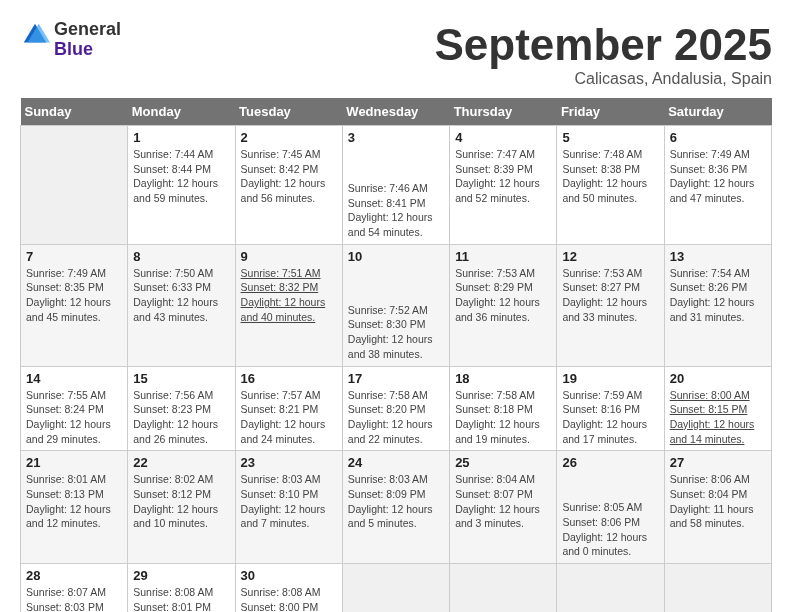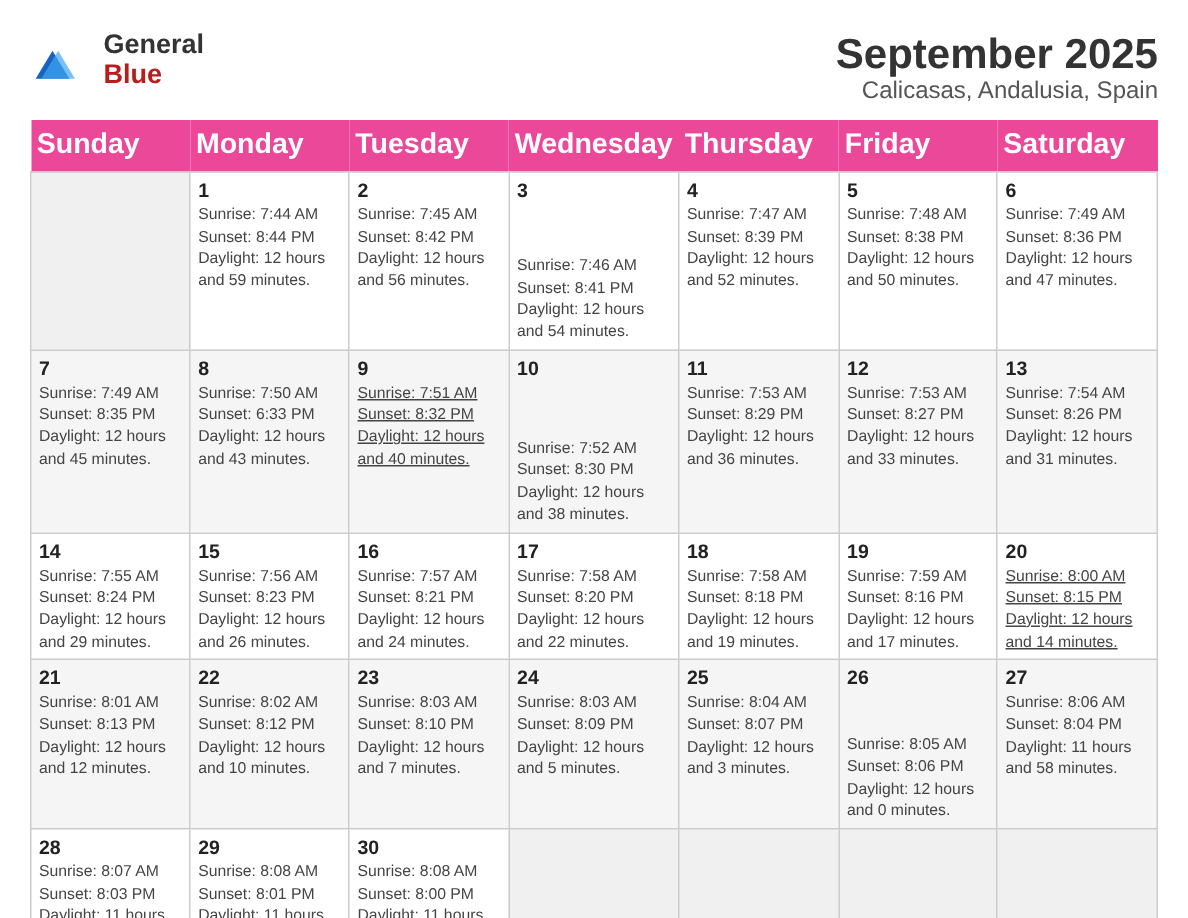--- a/index.html
+++ b/index.html
@@ -11,65 +11,65 @@
       padding: 20px;
     }
     .header-area {
       display: flex;
       justify-content: space-between;
       align-items: flex-start;
       margin-bottom: 10px;
     }
     .logo {
       display: flex;
-      align-items: flex-end;
-      gap: 19px;
+      align-items: flex-start;
+      gap: 4px;
     }
     .logo-text {
       display: flex;
       flex-direction: column;
       line-height: 1.1;
     }
     .logo-general {
       font-size: 18px;
       font-weight: bold;
       color: #333;
     }
     .logo-blue {
       font-size: 18px;
       font-weight: bold;
-      color: #b91c1c;
+      color: #4c1d95;
     }
     .logo-icon {
       width: 30px;
       height: 30px;
     }
     .title-area {
       text-align: right;
     }
     .cal-title {
-      font-size: 28px;
+      font-size: 44px;
       font-weight: bold;
       color: #333;
     }
     .cal-subtitle {
       font-size: 16px;
       color: #555;
     }
     table {
       width: 100%;
       border-collapse: collapse;
       font-size: 11px;
     }
     thead th {
-      background-color: #ec4899;
+      background-color: #737373;
       color: #fff;
       padding: 6px 4px;
       text-align: left;
-      font-size: 19px;
+      font-size: 13px;
       font-weight: bold;
     }
     tbody td {
       border: 1px solid #ccc;
       vertical-align: top;
       padding: 4px 5px;
       height: 80px;
       width: calc(100%/7);
     }
     .day-number {

